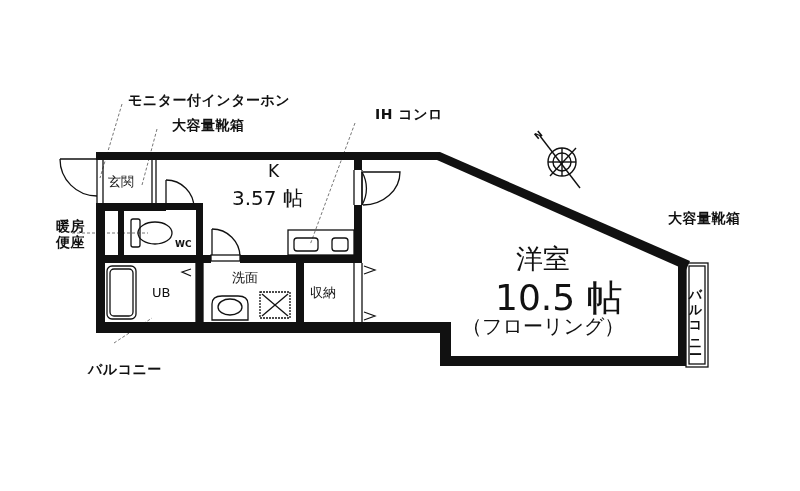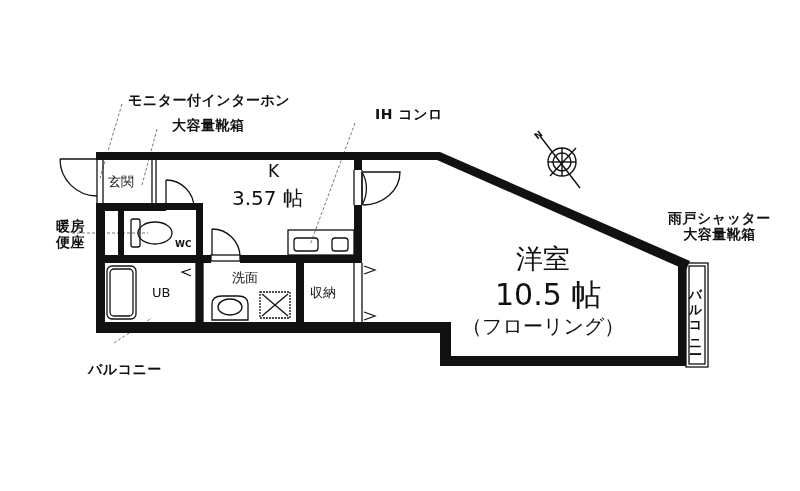--- a/index.html
+++ b/index.html
@@ -4,21 +4,21 @@
   <style>
     html, body { margin: 0; padding: 0; background: #ffffff; }
     body { width: 800px; height: 491px; position: relative; overflow: hidden;
            font-family: "DejaVu Sans", "Liberation Sans", sans-serif; color: #111; }
     #plan { position: absolute; left: 0; top: 0; width: 800px; height: 491px; }
     .lbl { position: absolute; white-space: nowrap; color: #111; line-height: 1; }
     .annot { font-size: 14px; font-weight: bold; letter-spacing: 0.5px; }
     .room-sm { font-size: 13px; }
     .room-md { font-size: 17px; }
     .room-lg { font-size: 27px; }
-    .room-big { font-size: 30px; }
+    .room-big { font-size: 36px; }
     .room-mid { font-size: 20px; }
     .vert { writing-mode: vertical-rl; font-size: 13px; font-weight: bold; letter-spacing: 2px; }
     .center { text-align: center; }
   </style>
 </head>
 <body>
 
 <svg id="plan" viewBox="0 0 800 491" xmlns="http://www.w3.org/2000/svg">
 
   <g stroke="#777" stroke-width="1" stroke-dasharray="3,2" fill="none">
@@ -146,21 +146,20 @@
 
 <div class="lbl annot" style="left:128px; top:93px;">モニター付インターホン</div>
 <div class="lbl annot" style="left:172px; top:118px;">大容量靴箱</div>
 <div class="lbl annot" style="left:375px; top:107px;">IH コンロ</div>
 <div class="lbl annot" style="left:16px; top:218px; line-height:16px;margin-left:40px;">
   <div>暖房</div>
   <div>便座</div>
 </div>
 <div class="lbl annot" style="left:88px; top:362px;">バルコニー</div>
 <div class="lbl annot center" style="left:668px; top:210px; line-height:16px;">
-  <div>雨戸シャッター</div>
   <div>大容量靴箱</div>
 </div>
 
 <div class="lbl room-sm" style="left:108px; top:175px;">玄関</div>
 <div class="lbl room-md" style="left:268px; top:163px;">K</div>
 <div class="lbl room-mid" style="left:232px; top:188px;">3.57 帖</div>
 <div class="lbl" style="left:175px; top:240px; font-size:9px; font-weight:bold;">WC</div>
 <div class="lbl room-sm" style="left:152px; top:286px;">UB</div>
 <div class="lbl room-sm" style="left:232px; top:271px;">洗面</div>
 <div class="lbl room-sm" style="left:310px; top:286px;">収納</div>

